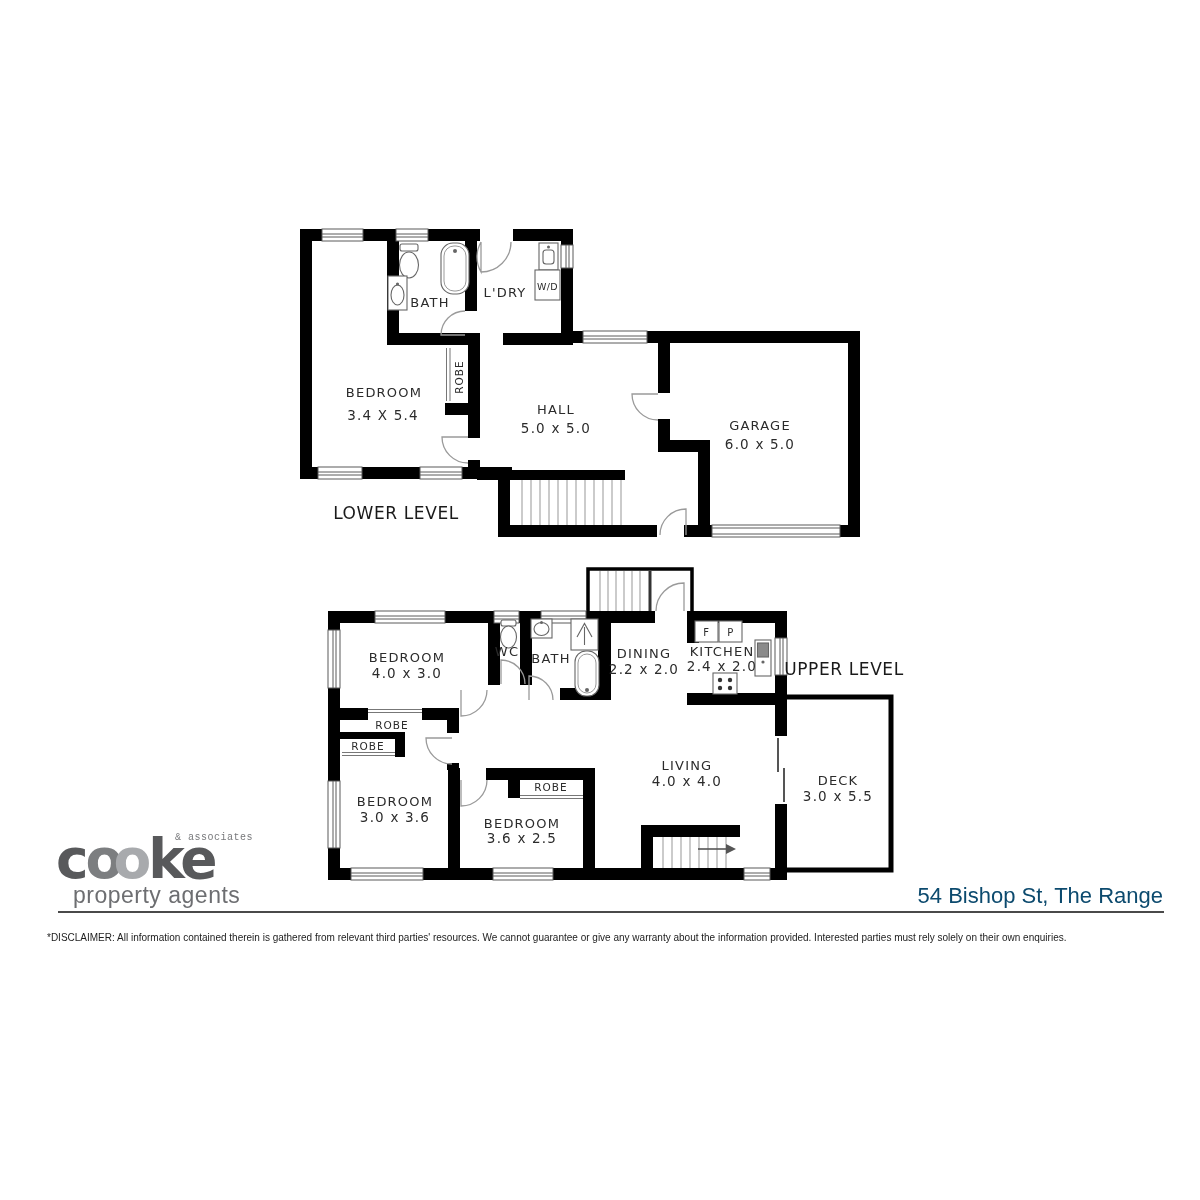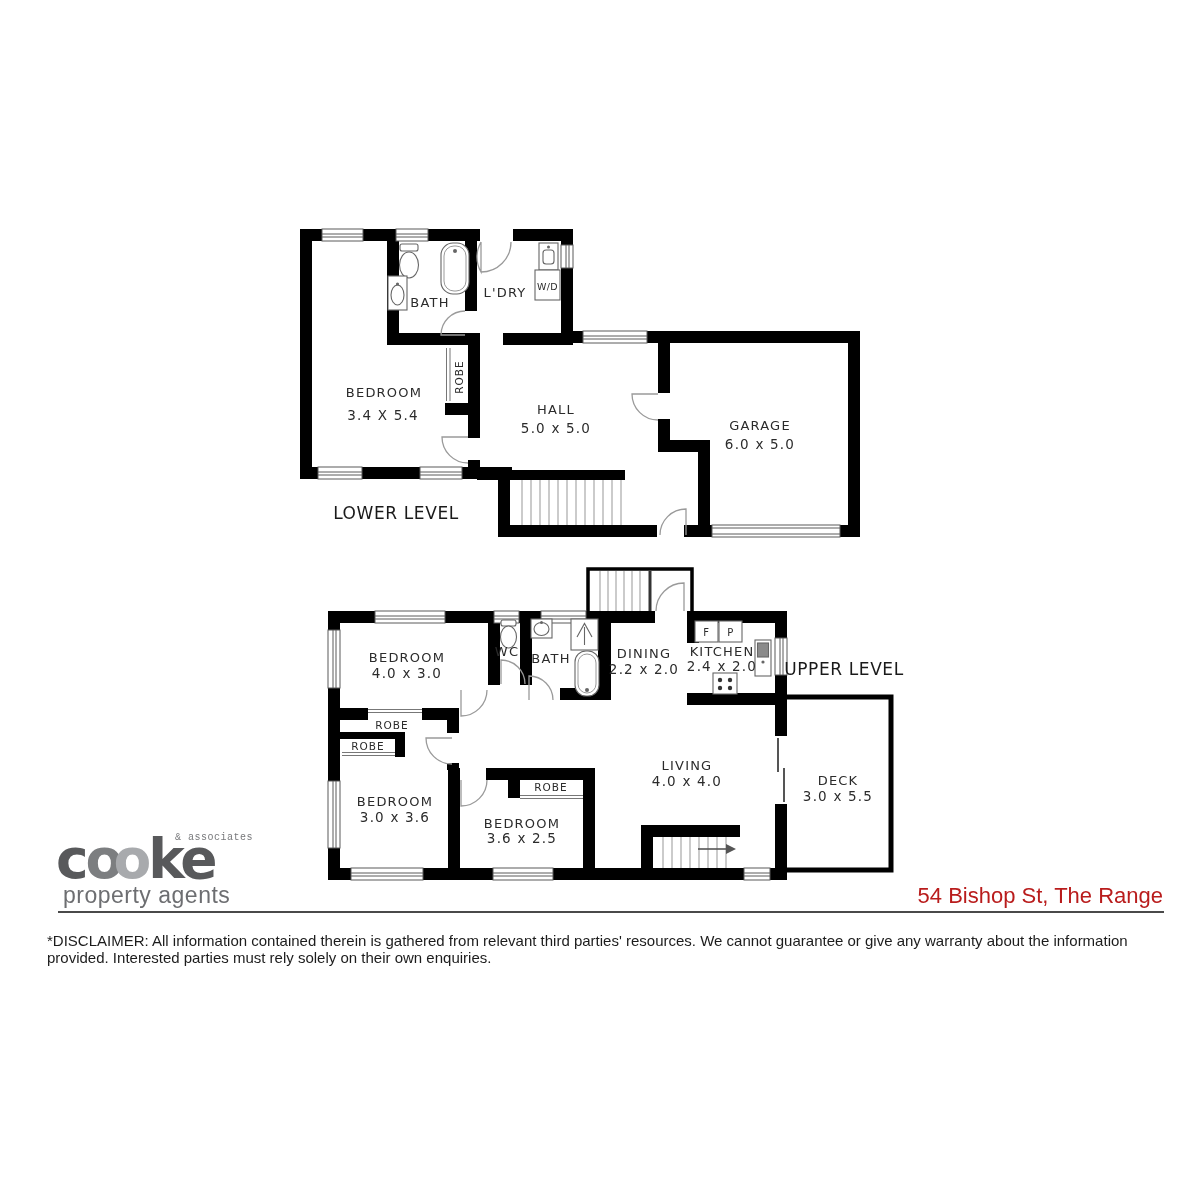--- a/index.html
+++ b/index.html
@@ -8,33 +8,33 @@
   svg text{fill:#2b2b2b;}
   .room-name{font-size:13px;letter-spacing:1.2px;}
   .room-dims{font-size:13.5px;letter-spacing:1.2px;}
   .room-small{font-size:10.5px;letter-spacing:1px;}
   .appl{font-size:10px;letter-spacing:0.5px;}
   .wd{font-size:9.5px;letter-spacing:0.3px;}
   .level-label{font-size:17px;letter-spacing:0.6px;fill:#1a1a1a;}
   
   .footer-line{position:absolute;left:58px;width:1106px;top:911px;border-top:2px solid #4a4a4a;}
   .address{position:absolute;top:883px;right:37px;font-family:"Liberation Sans",sans-serif;
-           font-size:22px;color:#b91c1c;}
+           font-size:22px;color:#0c4a6e;}
   .disclaimer{position:absolute;top:932px;left:47px;width:1130px;
-              font-family:"Liberation Sans",sans-serif;font-size:15px;color:#1c1c1c;}
+              font-family:"Liberation Sans",sans-serif;font-size:10px;color:#1c1c1c;}
   
   .logo{position:absolute;left:56px;top:830px;width:200px;height:80px;}
   .logo-assoc{position:absolute;left:119px;top:2px;font-size:10px;color:#77787b;
               font-family:Liberation Mono, monospace;letter-spacing:0.5px;}
   .logo-word{position:absolute;left:0;top:2px;font-family:"DejaVu Sans",sans-serif;
              font-weight:700;font-size:55px;line-height:1;letter-spacing:-3px;}
   .lc1,.lc4,.lc5{color:#58595b;}
   .lc2{color:#7c7e80;}
   .lc3{color:#a8aaad;margin-left:-7px;}
-  .logo-tag{position:absolute;left:7px;top:52px;font-family:"Liberation Sans",sans-serif;
+  .logo-tag{position:absolute;left:17px;top:52px;font-family:"Liberation Sans",sans-serif;
             font-size:23px;color:#6d6e71;letter-spacing:0.5px;}
 </style>
 </head>
 <body>
 
 <div id="canvas">
 
 <svg width="1200" height="1200" viewBox="0 0 1200 1200">
 
   <g>

